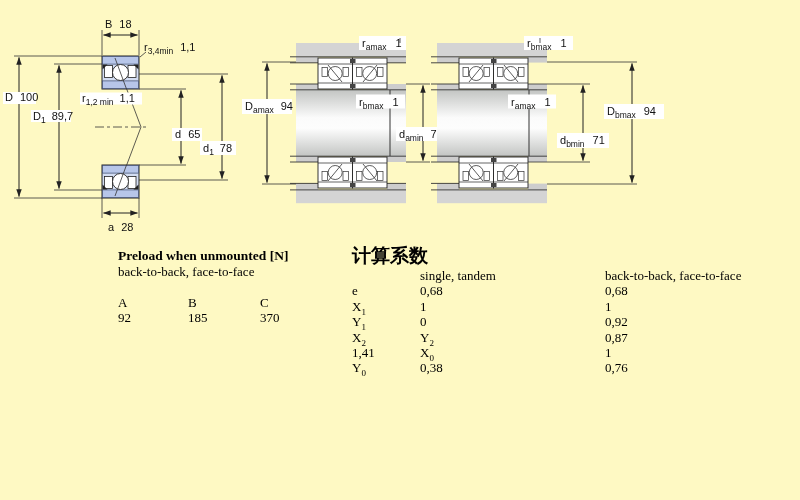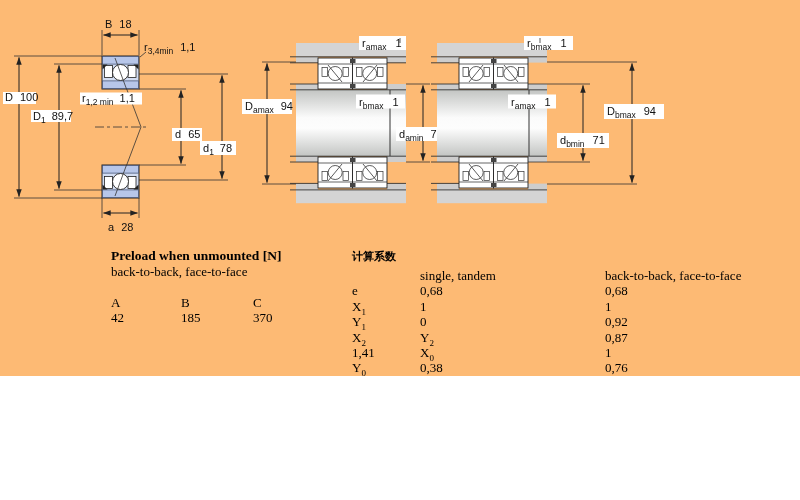--- a/index.html
+++ b/index.html
@@ -1,25 +1,25 @@
 <!DOCTYPE html>
 <html><head>
 <meta charset="utf-8">
 <style>
   html,body{margin:0;padding:0;background:#fff;}
-  #page{position:relative;width:800px;height:376px;background:#fdba74;overflow:hidden;
+  #page{position:relative;width:800px;height:500px;background:#fef9c3;overflow:hidden;
         font-family:"Liberation Sans",sans-serif;}
   svg text{font-family:"Liberation Sans",sans-serif;font-size:11px;fill:#111;}
   svg .sub{font-size:8.5px;}
   .block{position:absolute;color:#000;}
   .p-title{font-family:"Liberation Serif",serif;font-weight:bold;font-size:13.5px;line-height:15px;}
   .p-sub{font-family:"Liberation Serif",serif;font-size:13px;line-height:15px;margin-top:1px;}
   .abc{display:grid;grid-template-columns:70px 72px 60px;margin-top:17px;
        font-family:"Liberation Serif",serif;font-size:13px;line-height:14px;row-gap:1px;}
-  .f-title{font-weight:bold;font-size:11px;line-height:16px;
+  .f-title{font-weight:bold;font-size:19px;line-height:16px;
            font-family:"Liberation Serif","DejaVu Sans",serif;}
   .f-grid{display:grid;grid-template-columns:68px 185px 170px;margin-top:4px;
           font-family:"Liberation Serif",serif;font-size:13px;line-height:15.4px;}
   .f-grid sub{font-size:9px;line-height:0;}
   .cell{white-space:nowrap;}
 </style>
 </head>
 <body>
 
 <div id="page">
@@ -289,28 +289,28 @@
 
     <rect x="524" y="36" width="49" height="14" fill="#fff"></rect>
     <line x1="540" y1="38" x2="540" y2="43" stroke="#333" stroke-width="0.8"></line>
     <text x="527" y="47"><tspan>r</tspan><tspan class="sub" dy="3">bmax</tspan><tspan dx="9" dy="-3">1</tspan></text>
     <rect x="508" y="94.5" width="48" height="14" fill="#fff"></rect>
     <text x="511" y="105.5"><tspan>r</tspan><tspan class="sub" dy="3">amax</tspan><tspan dx="9" dy="-3">1</tspan></text>
   </g>
 </svg>
 
 
-<div class="block" style="left:111px;top:248px;">
+<div class="block" style="left:118px;top:248px;">
   <div class="p-title">Preload when unmounted [N]</div>
   <div class="p-sub">back-to-back, face-to-face</div>
   <div class="abc">
     <div class="cell">A</div>
     <div class="cell">B</div>
     <div class="cell">C</div>
-    <div class="cell">42</div>
+    <div class="cell">92</div>
     <div class="cell">185</div>
     <div class="cell">370</div>
   </div>
 </div>
 
 
 <div class="block" style="left:352px;top:248px;">
   <div class="f-title">计算系数</div>
   <div class="f-grid">
     <div class="cell"></div>

